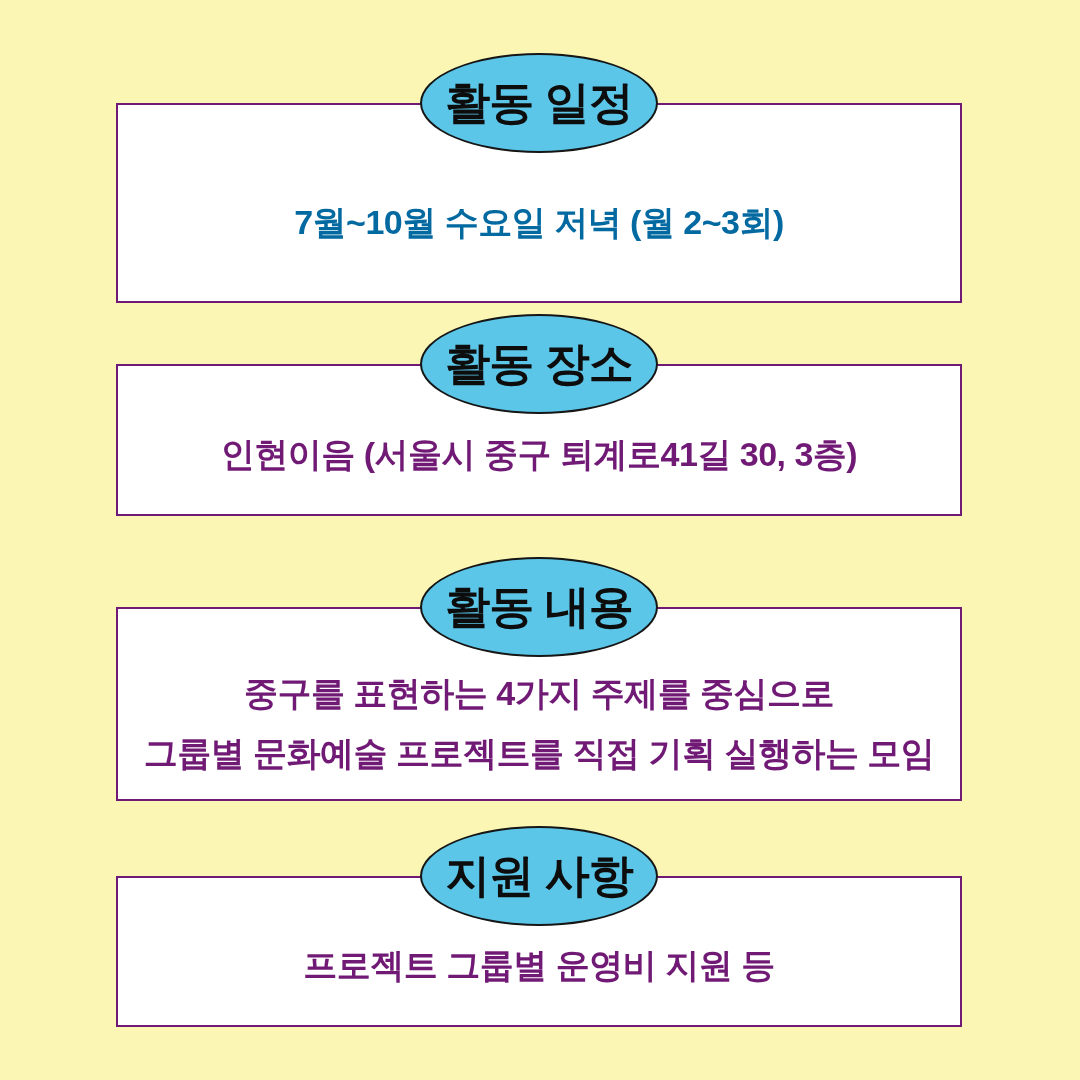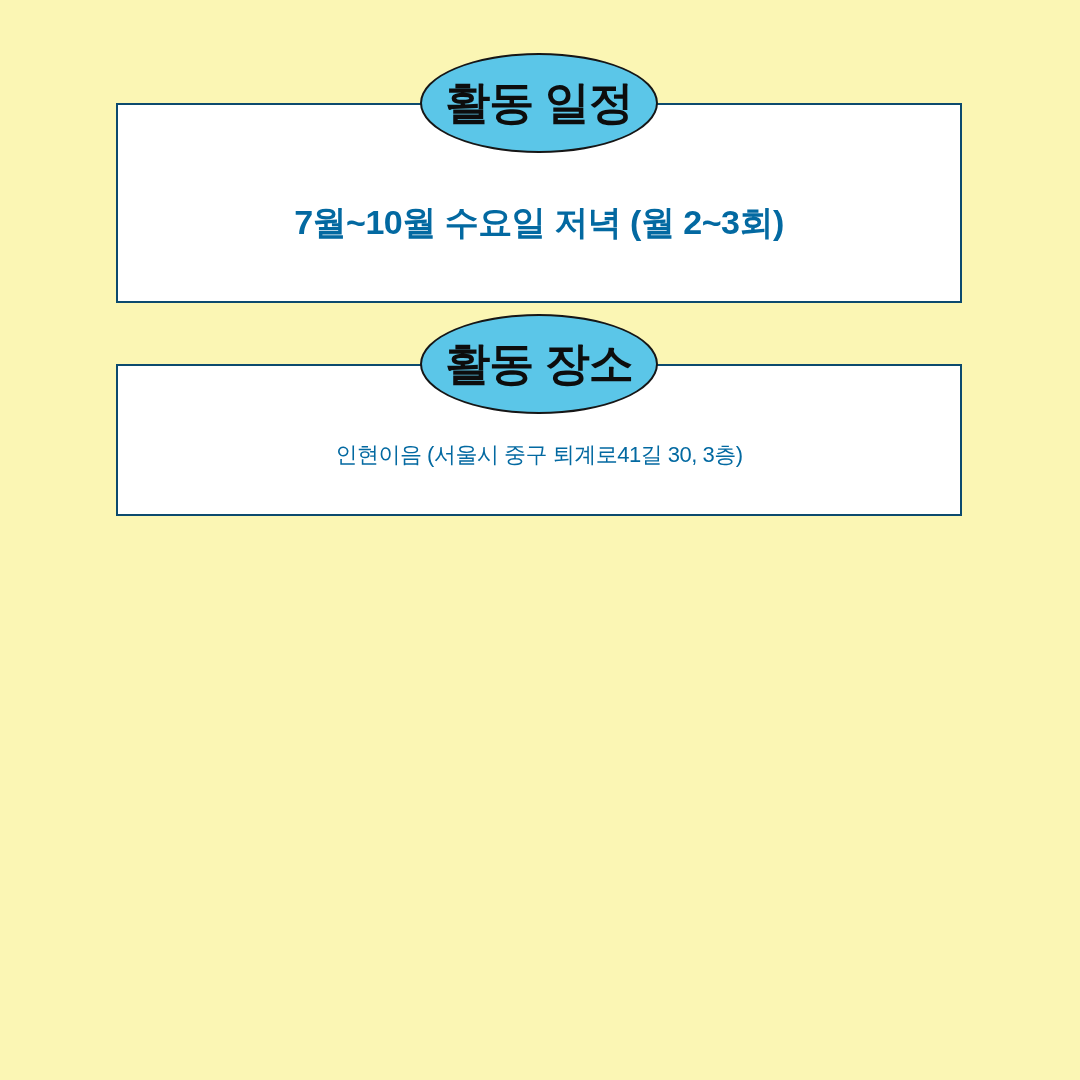--- a/index.html
+++ b/index.html
@@ -17,21 +17,21 @@
   .canvas {
     position: relative;
     width: 1080px;
     height: 1080px;
   }
   .card {
     position: absolute;
     left: 116px;
     width: 846px;
     background: #ffffff;
-    border: 2px solid #0c4a6e;
+    border: 2px solid #701a75;
     box-sizing: border-box;
     display: flex;
     flex-direction: column;
     align-items: center;
     justify-content: center;
     text-align: center;
   }
   .card-schedule { top: 103px; height: 200px; padding-top: 40px; }
   .card-place    { top: 364px; height: 152px; padding-top: 30px; }
   .card-content  { top: 607px; height: 194px; padding-top: 40px; }
@@ -65,39 +65,48 @@
     color: #0369a1;
   }
   .line-sub {
     font-size: 29px;
     font-weight: 400;
     letter-spacing: -0.5px;
     color: #1c1c1c;
     margin-top: 22px;
   }
   .line-med {
-    font-size: 22px;
-    font-weight: 400;
+    font-size: 34px;
+    font-weight: 700;
     letter-spacing: -0.5px;
-    color: #0369a1;
+    color: #701a75;
   }
   .line-med + .line-med {
     margin-top: 14px;
   }
 </style>
 </head>
 <body>
 
 <div class="canvas">
 
   <section class="card card-schedule">
     <div class="badge">활동 일정</div>
     <div class="line-main">7월~10월 수요일 저녁 (월 2~3회)</div>
   </section>
 
   <section class="card card-place">
     <div class="badge">활동 장소</div>
     <div class="line-med">인현이음 (서울시 중구 퇴계로41길 30, 3층)</div>
   </section>
 
+  <section class="card card-content">
+    <div class="badge">활동 내용</div>
+    <div class="line-med">중구를 표현하는 4가지 주제를 중심으로</div>
+    <div class="line-med">그룹별 문화예술 프로젝트를 직접 기획 실행하는 모임</div>
+  </section>
 
+  <section class="card card-support">
+    <div class="badge">지원 사항</div>
+    <div class="line-med">프로젝트 그룹별 운영비 지원 등</div>
+  </section>
 
 </div>
 
 </body></html>

